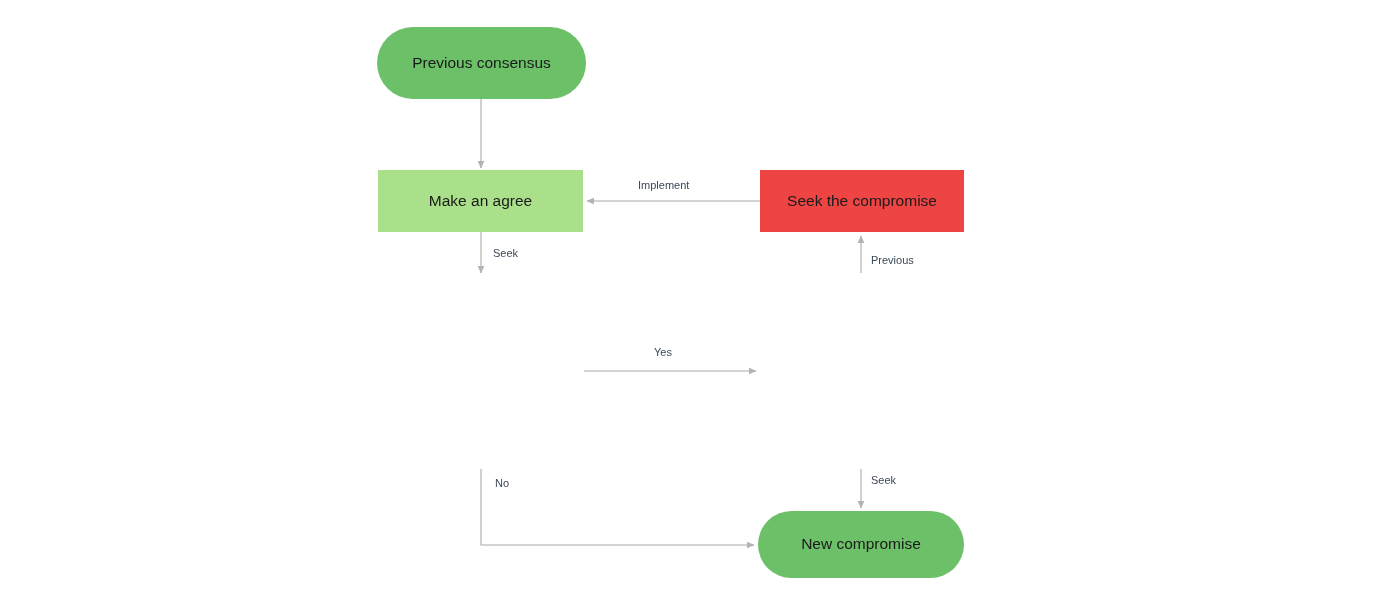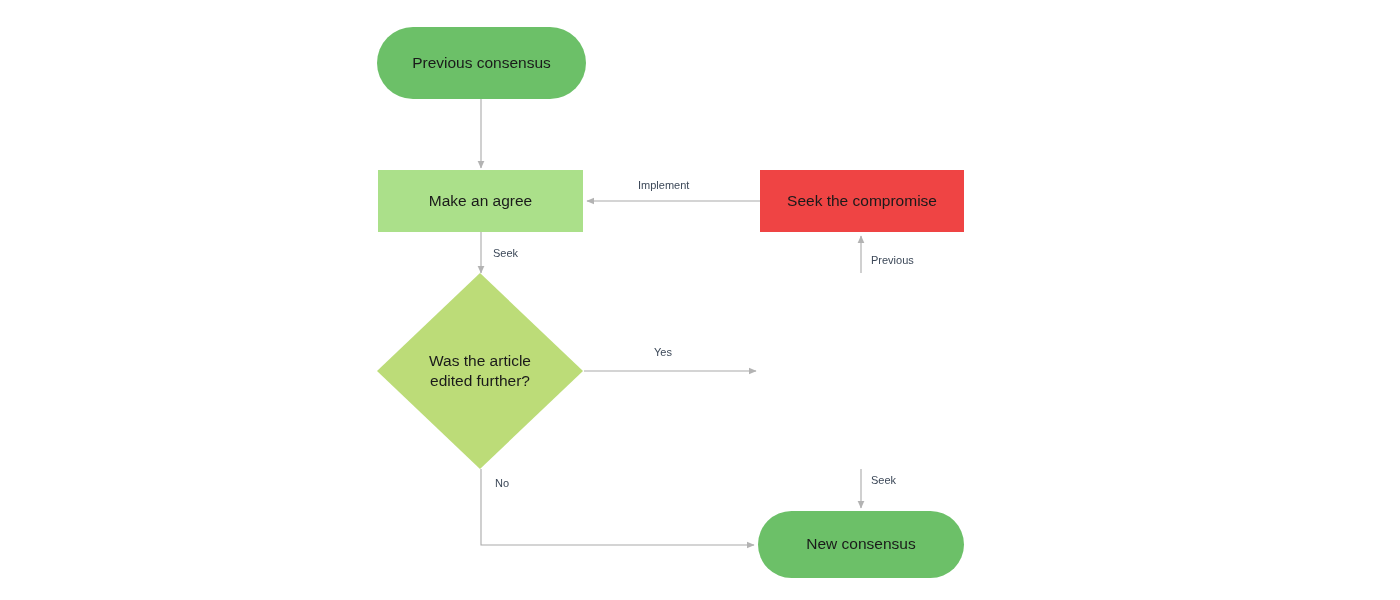--- a/index.html
+++ b/index.html
@@ -109,31 +109,24 @@
   </div>
 
   <div class="node node-process" style="left:378px; top:170px; width:205px; height:62px; background:#abe08a;">
     <span class="node-label">Make an agree</span>
   </div>
 
   <div class="node node-process" style="left:760px; top:170px; width:204px; height:62px; background:#ef4444;">
     <span class="node-label">Seek the compromise</span>
   </div>
 
-  <div class="node node-decision" style="left:377px; top:273px; width:206px; height:196px;">
-    <svg class="diamond-shape" viewBox="0 0 206 196" preserveAspectRatio="none" xmlns="http://www.w3.org/2000/svg">
-      <polygon points="103,0 206,98 103,196 0,98" fill="#bcdc78"></polygon>
-    </svg>
-    <span class="node-label">Was the article
-edited further?</span>
-  </div>
 
 
   <div class="node node-terminator" style="left:758px; top:511px; width:206px; height:67px; background:#6cc068;">
-    <span class="node-label">New consensus</span>
+    <span class="node-label">New compromise</span>
   </div>
 
   <div class="edge-label" style="left:493px; top:248px;">Seek</div>
 
   <div class="edge-label" style="left:654px; top:347px;">Yes</div>
 
   <div class="edge-label" style="left:495px; top:478px;">No</div>
 
   <div class="edge-label" style="left:871px; top:255px;">Previous</div>
 

